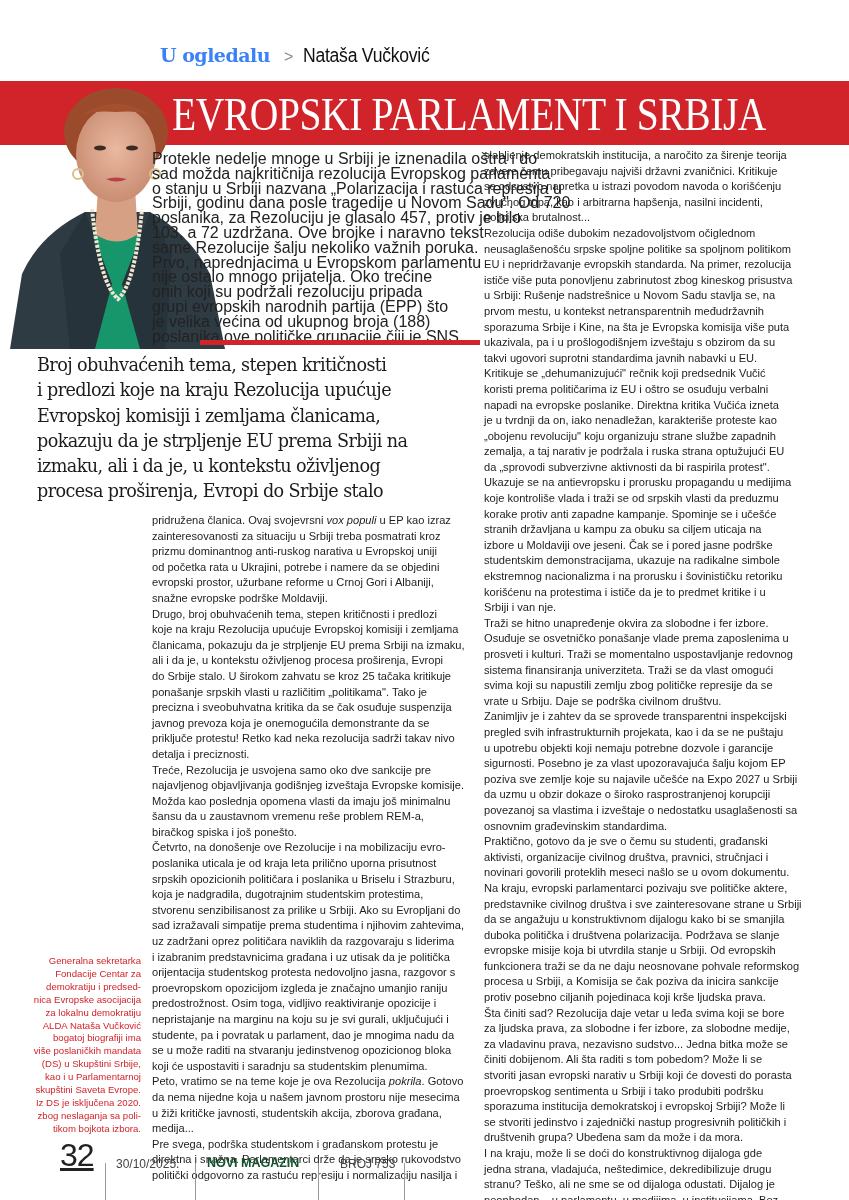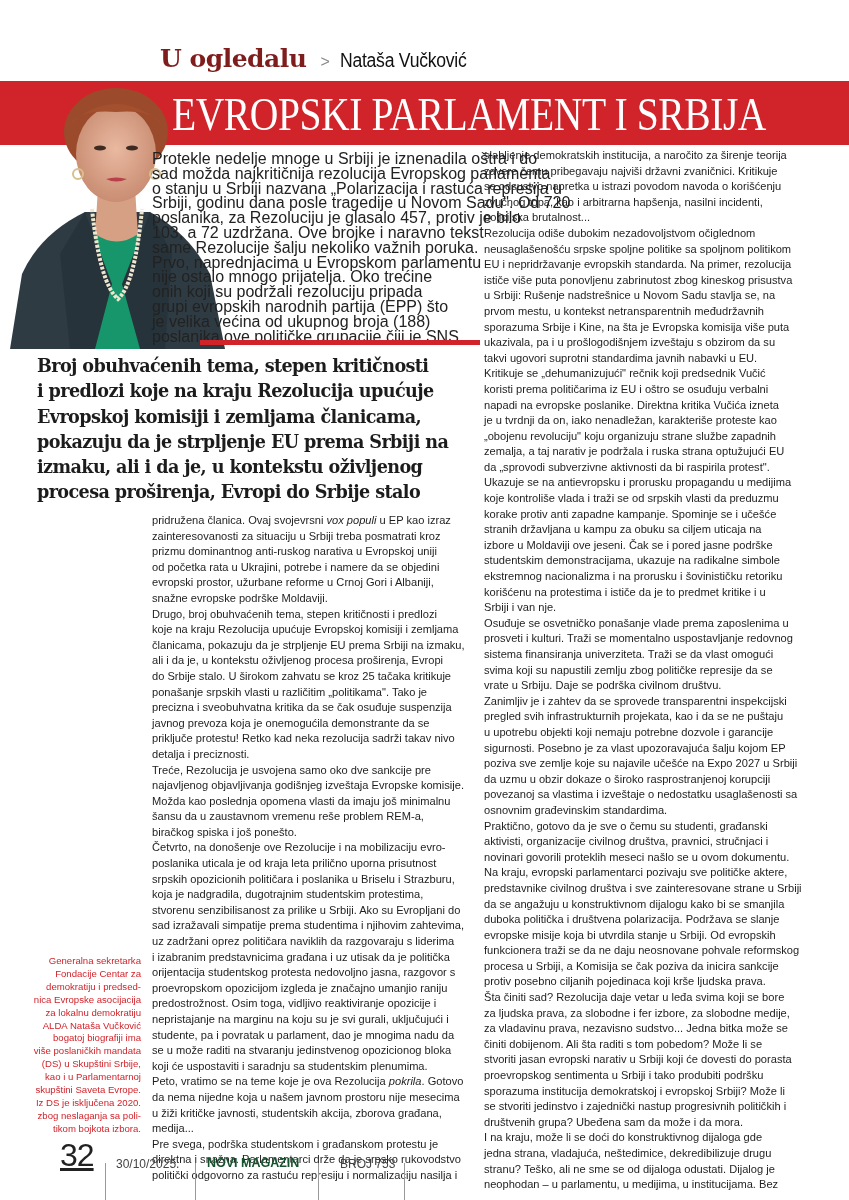--- a/index.html
+++ b/index.html
@@ -1,33 +1,33 @@
 <!DOCTYPE html>
 <html><head>
 <meta charset="utf-8">
 <style>
   html, body { margin: 0; padding: 0; background: #ffffff; }
   body { width: 849px; height: 1200px; position: relative; overflow: hidden; font-family: "Liberation Sans", sans-serif; color: #1a1a1a; }
 
   .breadcrumb { position: absolute; left: 160px; top: 44px; font-size: 20px; white-space: nowrap; display: flex; align-items: baseline; }
-  .breadcrumb .sec { font-family: "DejaVu Serif", serif; font-weight: bold; font-size: 25px; letter-spacing: -0.5px; color: #7f1d1d; text-align: center; }
+  .breadcrumb .sec { font-family: "DejaVu Serif", serif; font-weight: bold; font-size: 19px; letter-spacing: -0.5px; color: #3b82f6; text-align: center; }
   .breadcrumb .sep { color: #888; margin: 0 10px 0 14px; font-size: 16px; }
   .breadcrumb .author { font-family: "Liberation Sans", sans-serif; font-size: 20px; color: #111; letter-spacing: -0.3px; transform: scaleX(0.88); transform-origin: left; display: inline-block; }
 
   .banner { position: absolute; left: 0; right: 0; top: 81px; height: 64px; background: #d1232a; }
   .banner-title { position: absolute; left: 172px; top: 89px; font-family: "Liberation Serif", serif; font-size: 46px; color: #fff; letter-spacing: -0.5px; white-space: nowrap; transform: scaleX(0.86); transform-origin: left; line-height: 52px; }
 
   .portrait { position: absolute; left: 0; top: 84px; width: 232px; height: 265px; overflow: hidden; }
   .portrait svg { width: 100%; height: 100%; display: block; }
 
   .intro { position: absolute; left: 152px; top: 152px; width: 305px; font-size: 16px; line-height: 14.8px; color: #222; }
   .intro .ln { display: block; white-space: nowrap; }
   .intro-rule { position: absolute; left: 200px; top: 340px; width: 280px; height: 5px; background: #d1232a; }
 
-  .pullquote { position: absolute; left: 37px; top: 353px; width: 440px; font-family: "DejaVu Serif", serif; font-weight: bold; font-size: 17.6px; line-height: 25.3px; color: #1c1c1c; letter-spacing: -0.6px; }
+  .pullquote { position: absolute; left: 37px; top: 353px; width: 440px; font-family: "DejaVu Serif", serif; font-weight: normal; font-size: 17.6px; line-height: 25.3px; color: #1c1c1c; letter-spacing: -0.6px; }
   .pullquote .ln { display: block; white-space: nowrap; }
 
   .col { position: absolute; font-size: 11.1px; line-height: 15.6px; color: #1e1e1e; }
   .col .ln { display: block; white-space: nowrap; }
   .col-mid { left: 152px; top: 513px; width: 320px; }
   .col-right { left: 484px; top: 148px; width: 325px; }
 
   .bio { position: absolute; left: 15px; top: 955px; width: 126px; font-size: 9.6px; line-height: 12.9px; color: #d1232a; text-align: right; }
   .bio .ln { display: block; white-space: nowrap; }
 
@@ -183,20 +183,21 @@
     <span class="ln">da „sprovodi subverzivne aktivnosti da bi raspirila protest".</span>
     <span class="ln">Ukazuje se na antievropsku i prorusku propagandu u medijima</span>
     <span class="ln">koje kontroliše vlada i traži se od srpskih vlasti da preduzmu</span>
     <span class="ln">korake protiv anti zapadne kampanje. Spominje se i učešće</span>
     <span class="ln">stranih državljana u kampu za obuku sa ciljem uticaja na</span>
     <span class="ln">izbore u Moldaviji ove jeseni. Čak se i pored jasne podrške</span>
     <span class="ln">studentskim demonstracijama, ukazuje na radikalne simbole</span>
     <span class="ln">ekstremnog nacionalizma i na prorusku i šovinističku retoriku</span>
     <span class="ln">korišćenu na protestima i ističe da je to predmet kritike i u</span>
     <span class="ln">Srbiji i van nje.</span>
+    <span class="ln">Traži se hitno unapređenje okvira za slobodne i fer izbore.</span>
     <span class="ln">Osuđuje se osvetničko ponašanje vlade prema zaposlenima u</span>
     <span class="ln">prosveti i kulturi. Traži se momentalno uspostavljanje redovnog</span>
     <span class="ln">sistema finansiranja univerziteta. Traži se da vlast omogući</span>
     <span class="ln">svima koji su napustili zemlju zbog političke represije da se</span>
     <span class="ln">vrate u Srbiju. Daje se podrška civilnom društvu.</span>
     <span class="ln">Zanimljiv je i zahtev da se sprovede transparentni inspekcijski</span>
     <span class="ln">pregled svih infrastrukturnih projekata, kao i da se ne puštaju</span>
     <span class="ln">u upotrebu objekti koji nemaju potrebne dozvole i garancije</span>
     <span class="ln">sigurnosti. Posebno je za vlast upozoravajuća šalju kojom EP</span>
     <span class="ln">poziva sve zemlje koje su najavile učešće na Expo 2027 u Srbiji</span>

